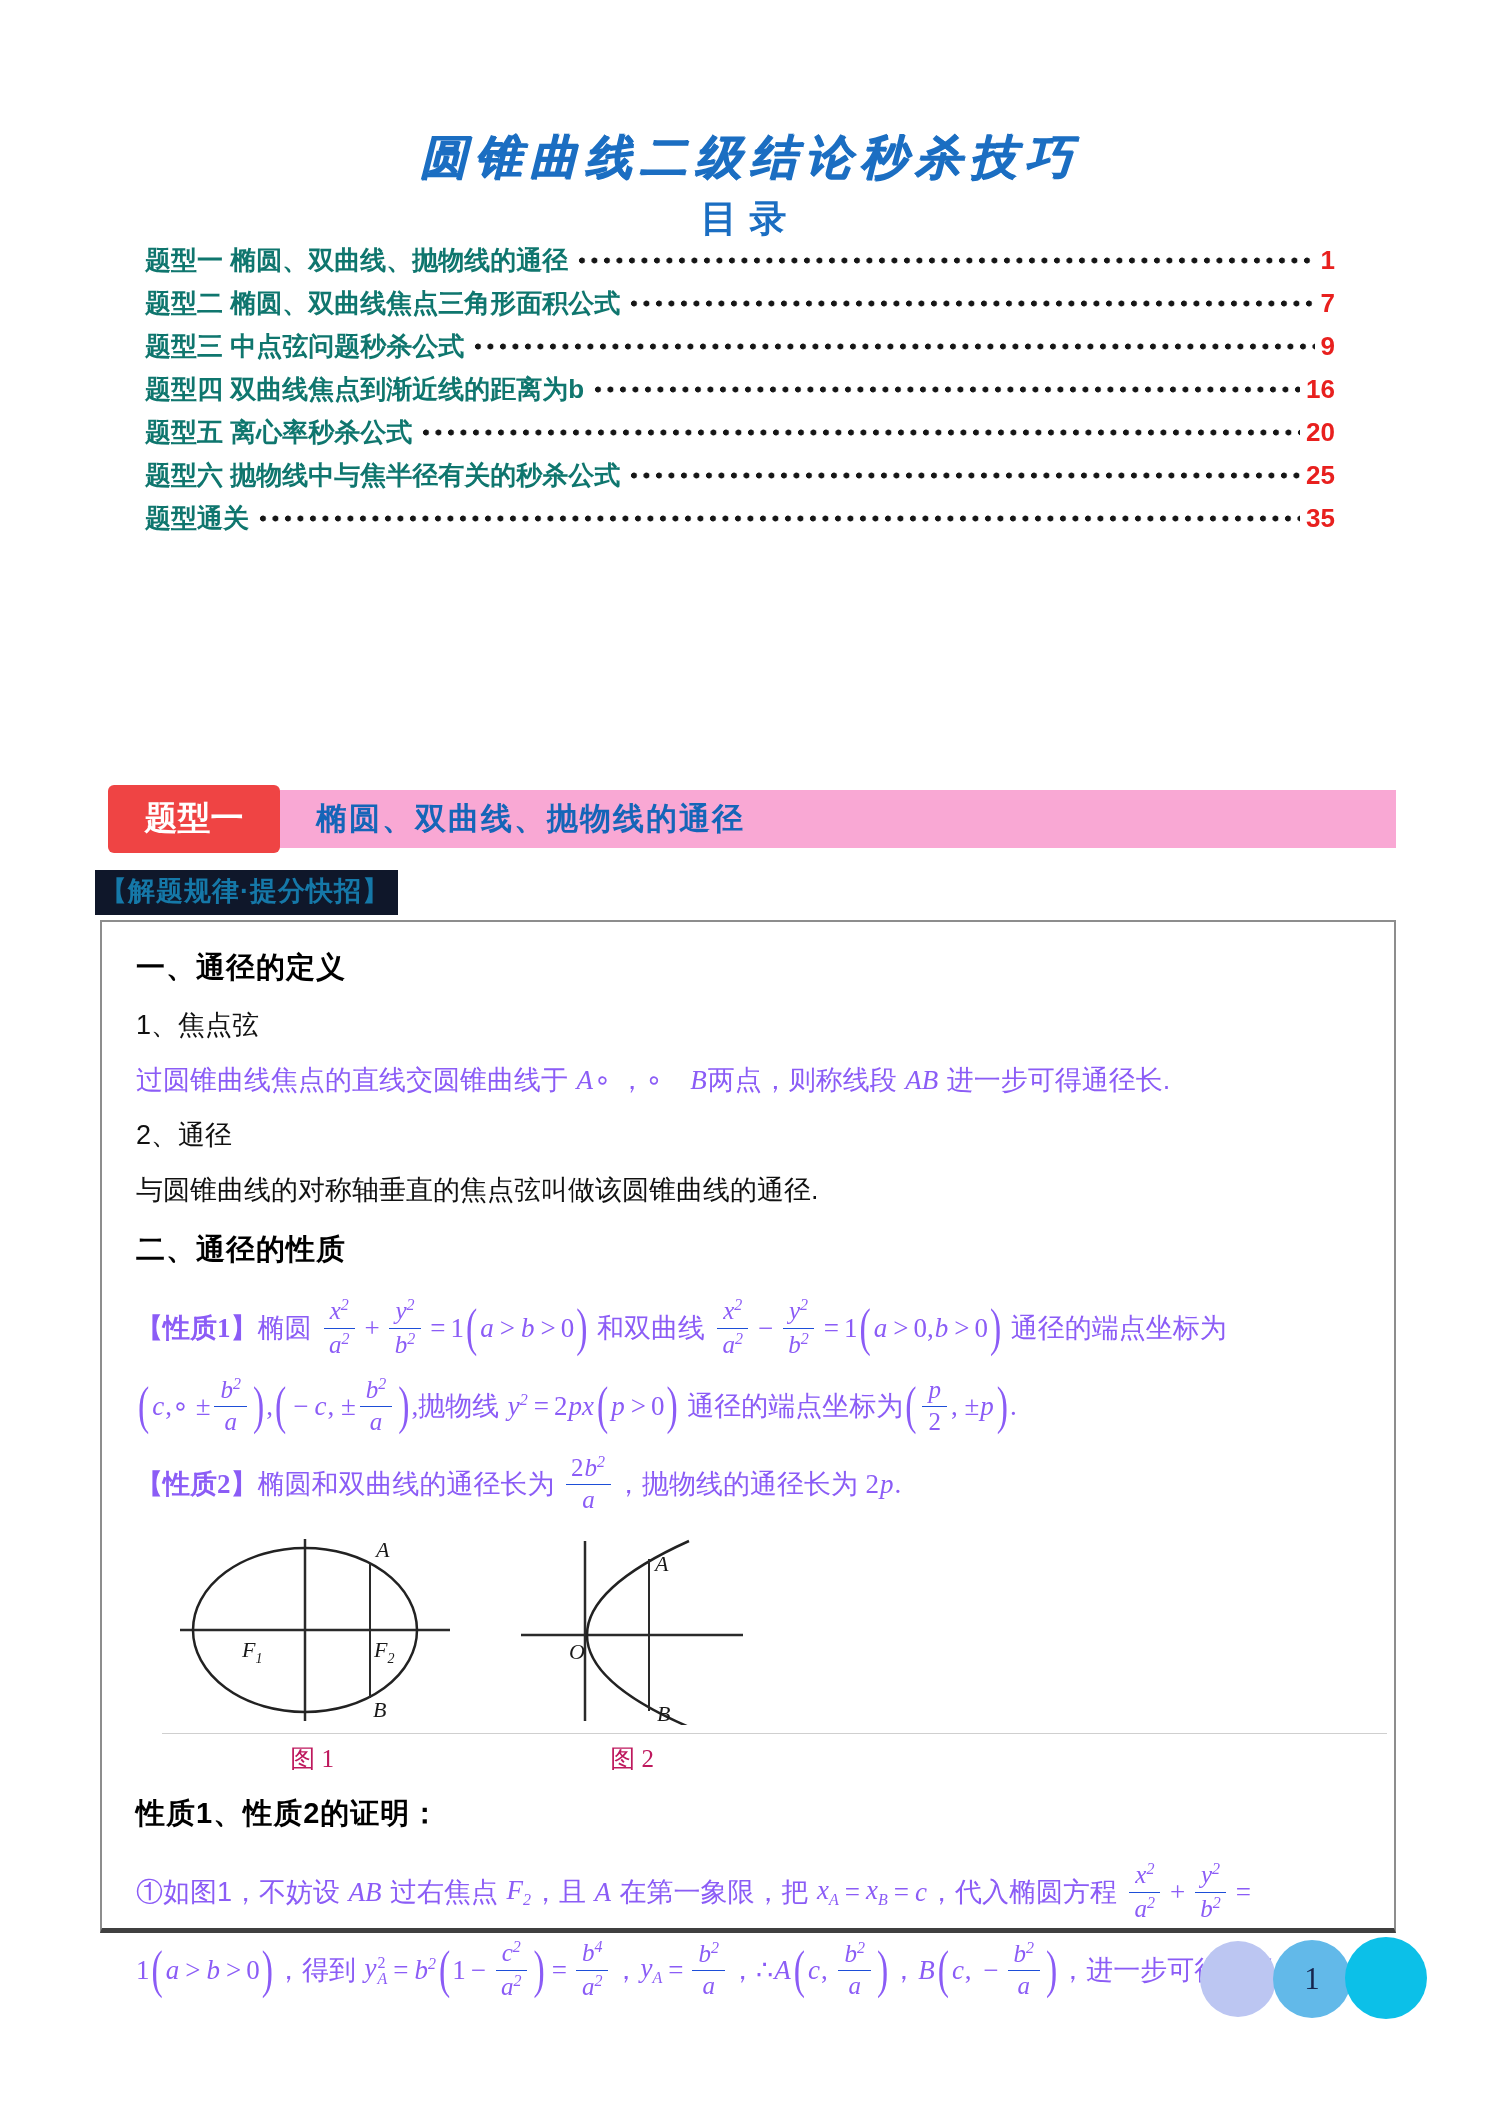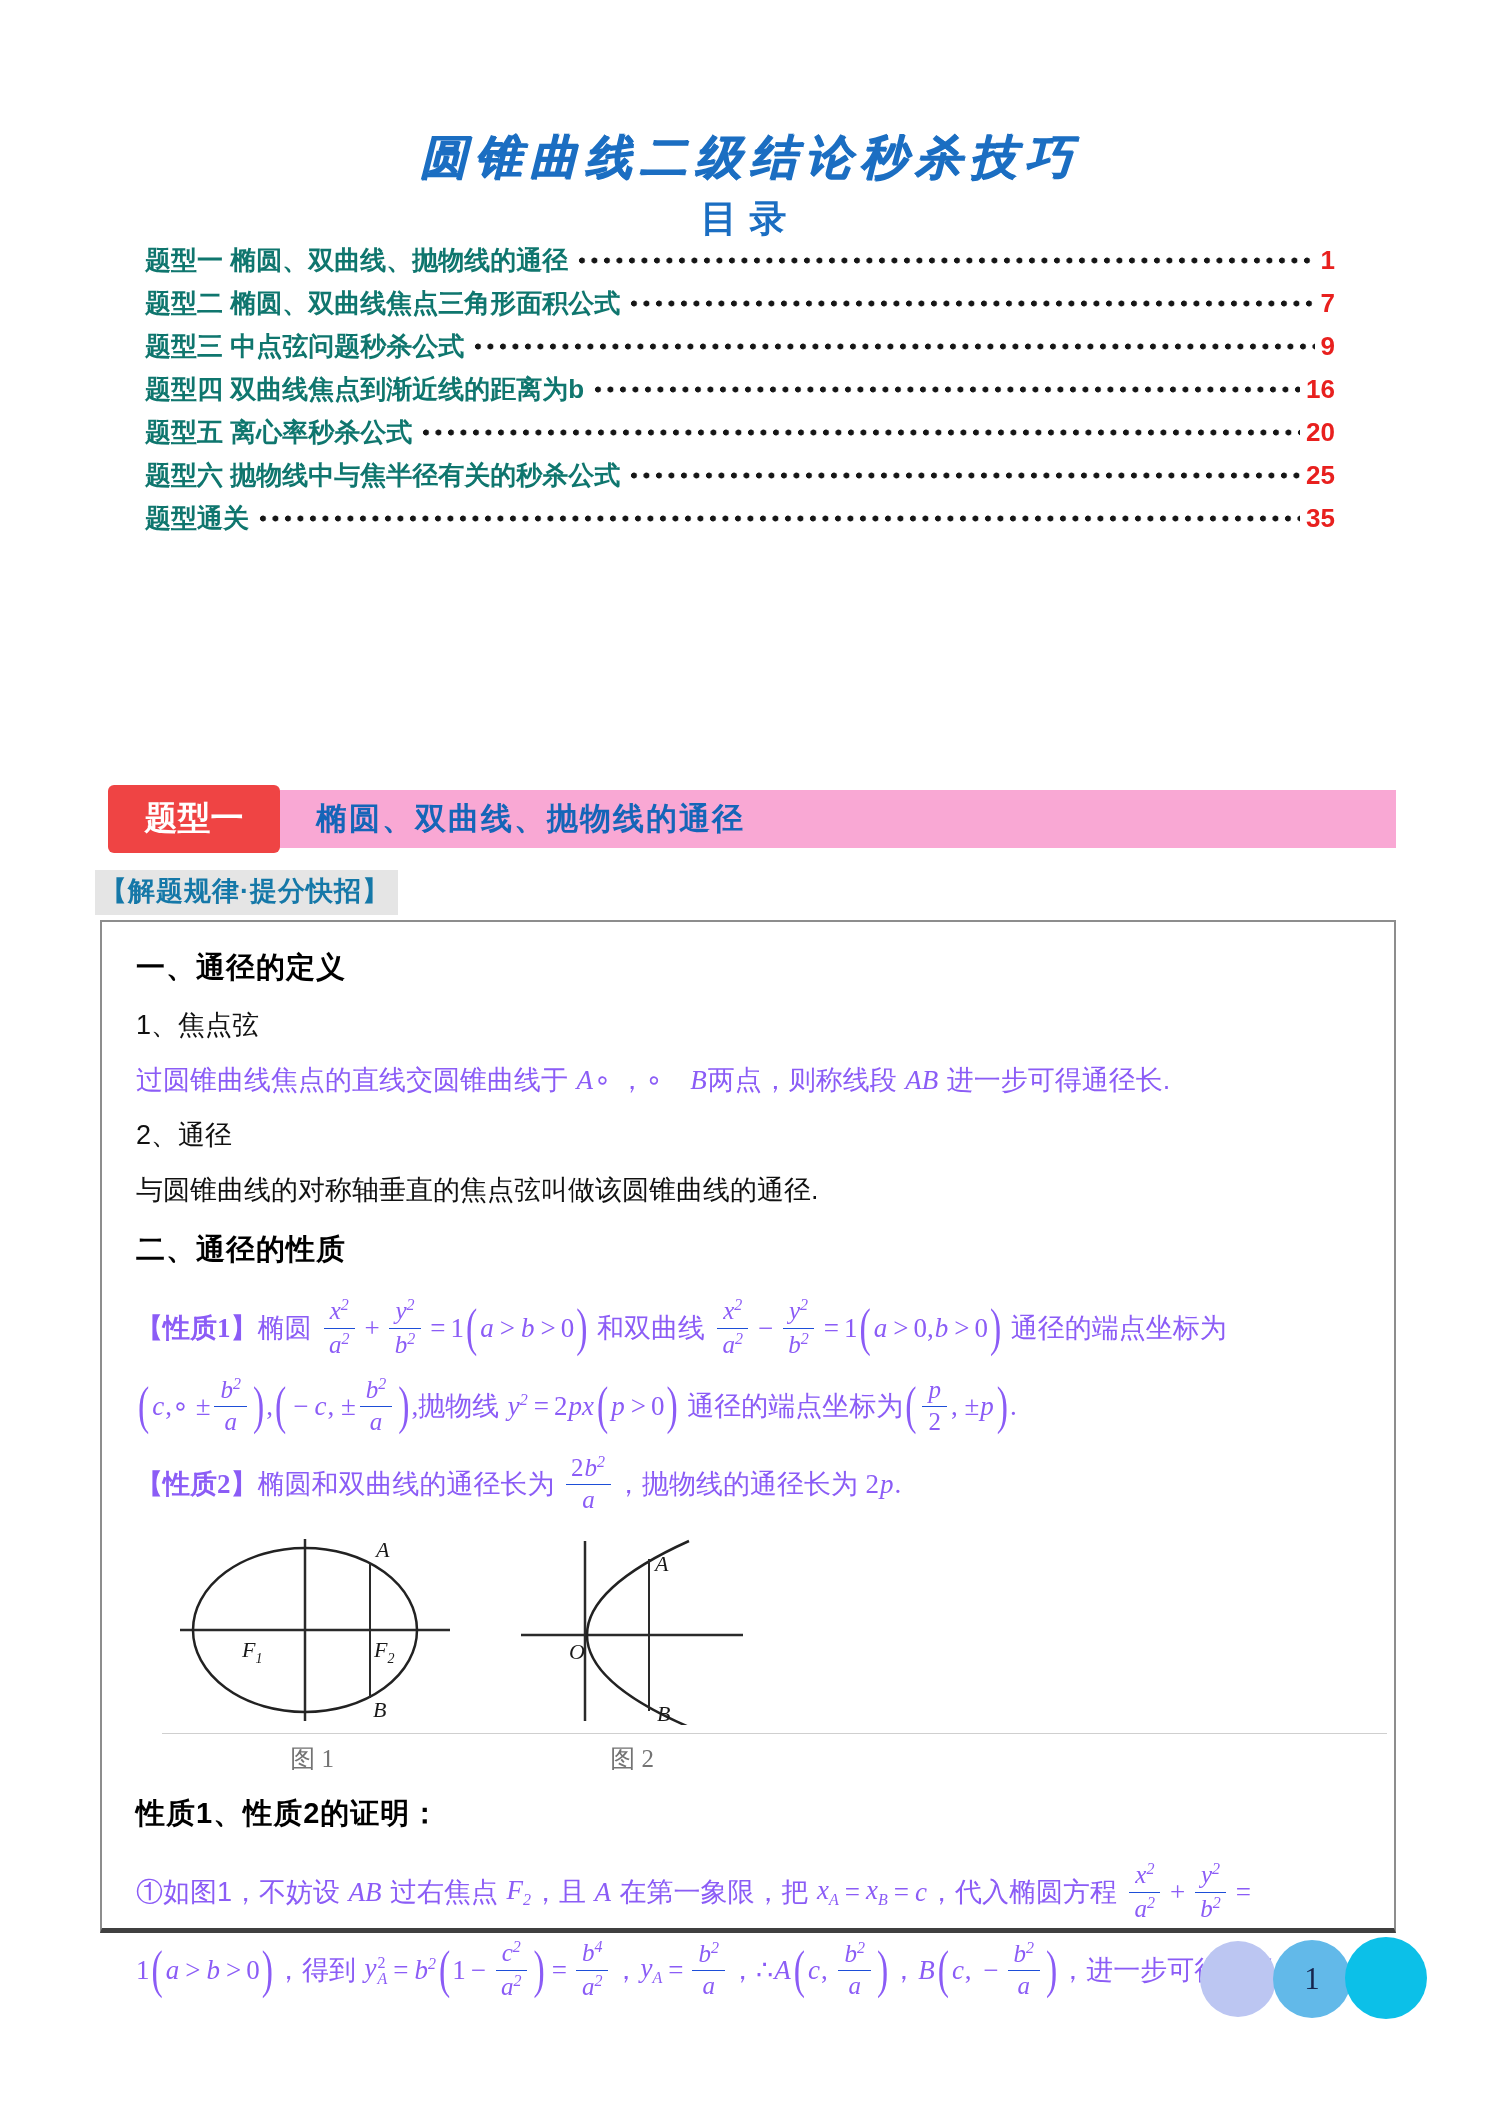--- a/index.html
+++ b/index.html
@@ -35,21 +35,21 @@
   .banner-badge {
     position:absolute; left:0; top:0; width:172px; height:68px; background:#ef4444;
     color:#ffffff; font-size:33px; font-weight:bold; text-align:center; line-height:66px;border-radius:6px;
   }
   .banner-strip {
     position:absolute; left:172px; right:0; top:5px; height:58px; background:#f9a8d4;
     color:#1565b8; font-size:31px; font-weight:bold; line-height:58px; padding-left:36px;
     letter-spacing:2px;
   }
   .tip-tag {
-    position:absolute; left:95px; top:870px; background:#e5e5e5; color:#1578a8;
+    position:absolute; left:95px; top:870px; background:#0f172a; color:#1578a8;
     font-size:27px; font-weight:bold; padding:3px 8px 6px 5px; letter-spacing:1px;
   }
   
   .content-box {
     position:absolute; left:100px; top:920px; width:1296px; height:1013px;
     border:2px solid #8d8d8d; border-bottom:5px solid #404040;
     background:#ffffff; padding:24px 30px 0 34px;
   }
   .h-bold { font-size:29px; font-weight:bold; color:#000; margin-top:2px; letter-spacing:1px;}
   .body-line { font-size:27px; color:#111; margin-top:19px; white-space:pre-wrap; }
@@ -69,21 +69,21 @@
   .fden { padding:1px 5px 0; line-height:1.15; display:flex; }
   .bigp { font-family:"Liberation Serif", serif; display:inline-block; transform:scaleY(1.55);
           font-size:1.25em; font-weight:400; margin:0 2px; }
   .ss { display:inline-flex; flex-direction:column; font-size:16px; line-height:1;
         font-family:"Liberation Serif", serif; vertical-align:middle; margin-left:1px; }
   .ss .ssu { font-style:normal; }
   .ss .ssb { font-style:italic; }
   
   .figs { display:flex; align-items:flex-end; gap:55px; margin:12px 0 0 26px;
           padding-bottom:8px; border-bottom:1px solid #cfcfcf; width:1225px; }
-  .figcaps { display:flex; gap:55px; margin:8px 0 0 26px; font-size:25px; color:#737373;
+  .figcaps { display:flex; gap:55px; margin:8px 0 0 26px; font-size:25px; color:#be185d;
              font-family:"Liberation Serif", serif; }
   .figcaps span { display:inline-block; text-align:center; }
   .cap1 { width:300px; } .cap2 { width:230px; }
   svg text { font-family:"Liberation Serif", serif; font-style:italic; font-size:22px; fill:#1a1a1a; }
   svg .idx { font-size:14px; }
   
   .dot { position:absolute; border-radius:50%; }
   .dot1 { left:1200px; top:1941px; width:76px; height:76px; background:#bcc6f2; }
   .dot2 { left:1273px; top:1940px; width:78px; height:78px; background:#62b9e9;
           display:flex; align-items:center; justify-content:center;

